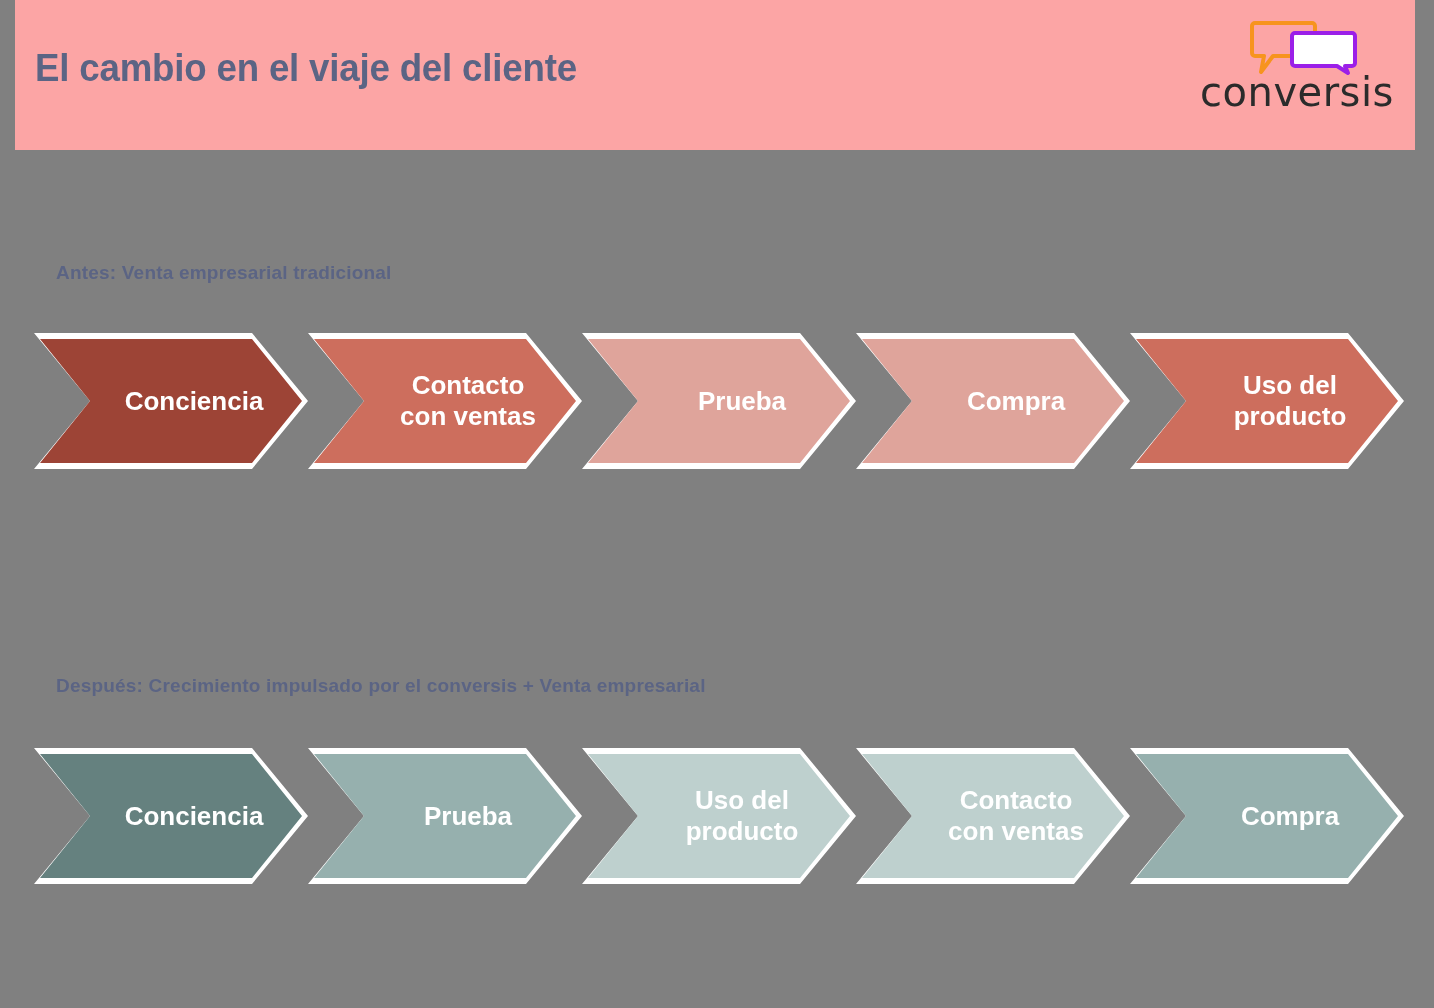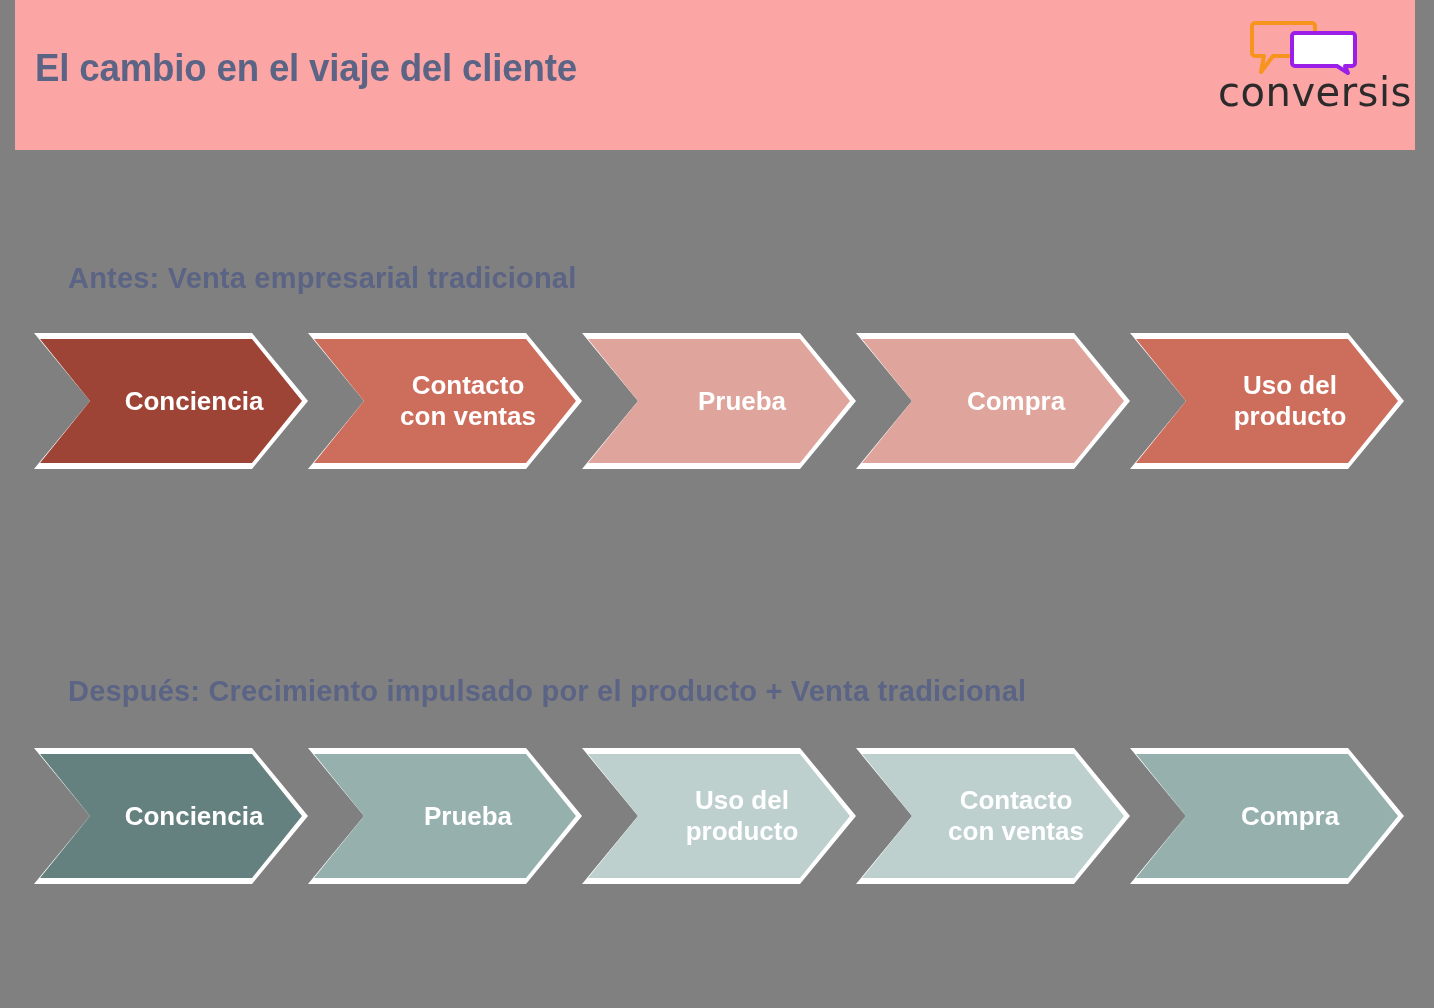--- a/index.html
+++ b/index.html
@@ -59,28 +59,27 @@
     position: absolute;
     left: 0;
     top: 56px;
     width: 200px;
     text-align: center;
     font-size: 40px;
     color: #2b2b2b;
     font-family: "DejaVu Sans", sans-serif;
     letter-spacing: 0.5px;
     line-height: 1;
-    margin-left: 18px;
   }
 
   
   .section-heading {
     position: absolute;
-    left: 68px;
-    font-size: 29px;
+    left: 56px;
+    font-size: 19px;
     font-weight: bold;
     color: #5b6484;
     white-space: nowrap;
     letter-spacing: 0.2px;
   }
   #heading-before { top: 262px; }
   #heading-after  { top: 675px; }
 
   
   .chevron-row {
@@ -183,21 +182,21 @@
 
   <div class="chevron" style="left: 1130px; width: 274px; z-index: 6;">
     <div class="chev-outer"></div>
     <div class="chev-inner" style="background: rgb(205, 110, 93);"></div>
     <div class="chev-label">Uso del
 producto</div>
   </div>
 
 </div>
 
-<div id="heading-after" class="section-heading">Después: Crecimiento impulsado por el producto + Venta tradicional</div>
+<div id="heading-after" class="section-heading">Después: Crecimiento impulsado por el conversis + Venta empresarial</div>
 
 <div id="row-after" class="chevron-row">
 
   <div class="chevron" style="left: 34px; width: 274px; z-index: 10;">
     <div class="chev-outer"></div>
     <div class="chev-inner" style="background: rgb(101, 129, 127);"></div>
     <div class="chev-label">Conciencia</div>
   </div>
 
   <div class="chevron" style="left: 308px; width: 274px; z-index: 9;">

